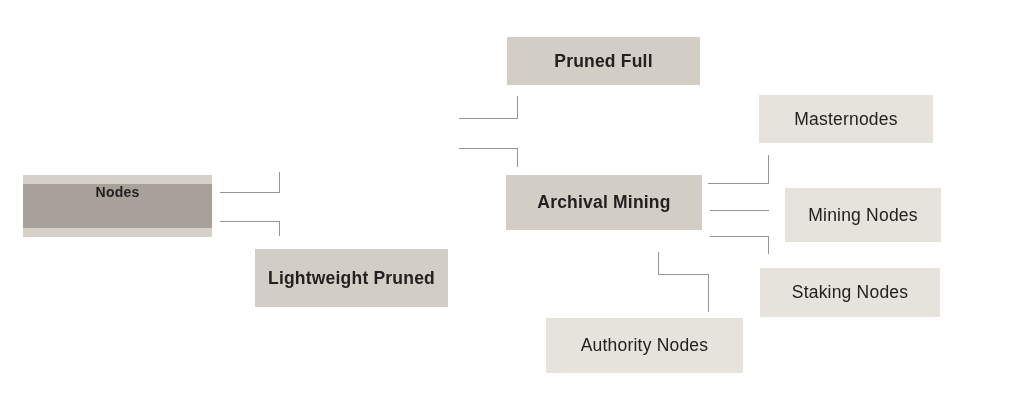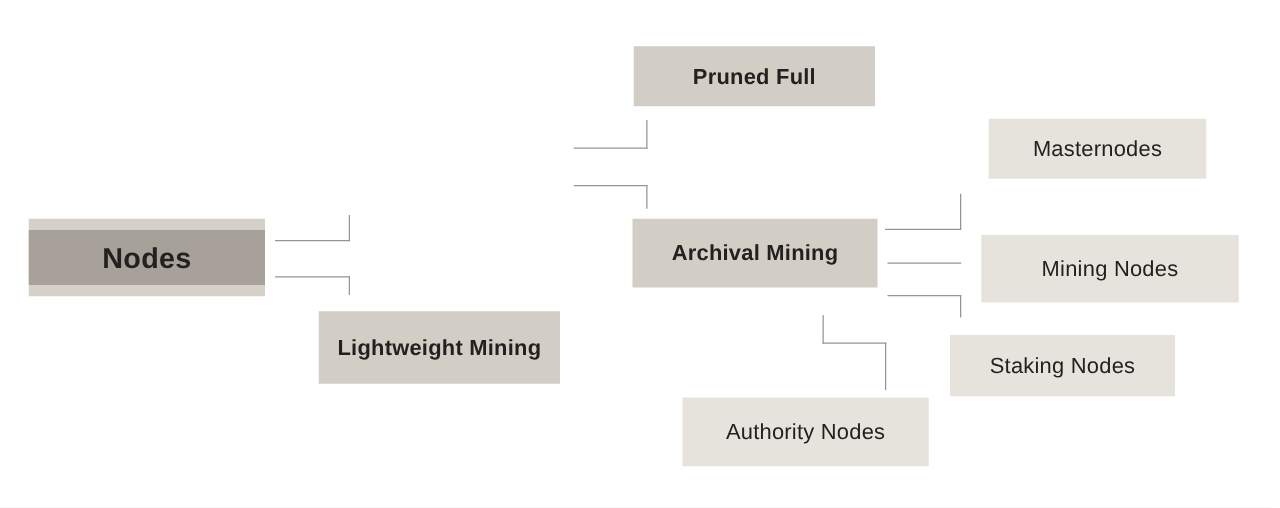--- a/index.html
+++ b/index.html
@@ -30,31 +30,31 @@
   }
   .branch{background:var(--branch-fill);font-weight:600;}
   .leaf{background:var(--leaf-fill);font-weight:400;}
   .root-outer{
     background:var(--root-outer);
     padding:9px 0;
   }
   .root-inner{
     width:100%;height:44px;
     background:var(--root-inner);
-    display:flex;align-items:center;justify-content:center;
-    font-weight:700;font-size:23px;
+    display:flex;justify-content:center;
+    font-weight:700;font-size:14px;
   }
   
   .n-root       {left:23px;  top:175px; width:189px; height:62px; display:block;}
   .n-full       {left:256px; top:107px; width:192px; height:51px;}
   .n-lightweight{left:255px; top:249px; width:193px; height:58px;}
   .n-pruned     {left:507px; top:37px;  width:193px; height:48px;}
   .n-archival   {left:506px; top:175px; width:196px; height:55px;}
-  .n-masternodes{left:759px; top:95px;  width:174px; height:48px;margin-left:32px;}
-  .n-mining     {left:785px; top:188px; width:206px; height:54px;}
+  .n-masternodes{left:759px; top:95px;  width:174px; height:48px;}
+  .n-mining     {left:785px; top:188px; width:156px; height:54px;}
   .n-staking    {left:760px; top:268px; width:180px; height:49px;}
   .n-authority  {left:546px; top:318px; width:197px; height:55px;}
   
   .seg{position:absolute;background:var(--line);}
   .s-a1{left:220px;top:192px;width:60px;height:1px;}
   .s-a2{left:279px;top:172px;width:1px;height:21px;}
   .s-b1{left:220px;top:221px;width:60px;height:1px;}
   .s-b2{left:279px;top:221px;width:1px;height:15px;}
   .s-c1{left:459px;top:118px;width:59px;height:1px;}
   .s-c2{left:517px;top:96px;width:1px;height:23px;}
@@ -108,21 +108,21 @@
   </div>
 
   <div class="node root-outer n-root">
     <div class="root-inner">
       <span>Nodes</span>
     </div>
   </div>
 
 
   <div class="node branch n-lightweight">
-    <span>Lightweight Mining</span>
+    <span>Lightweight Pruned</span>
   </div>
 
   <div class="node branch n-pruned">
     <span>Pruned Full</span>
   </div>
 
   <div class="node branch n-archival">
     <span>Archival Mining</span>
   </div>
 

